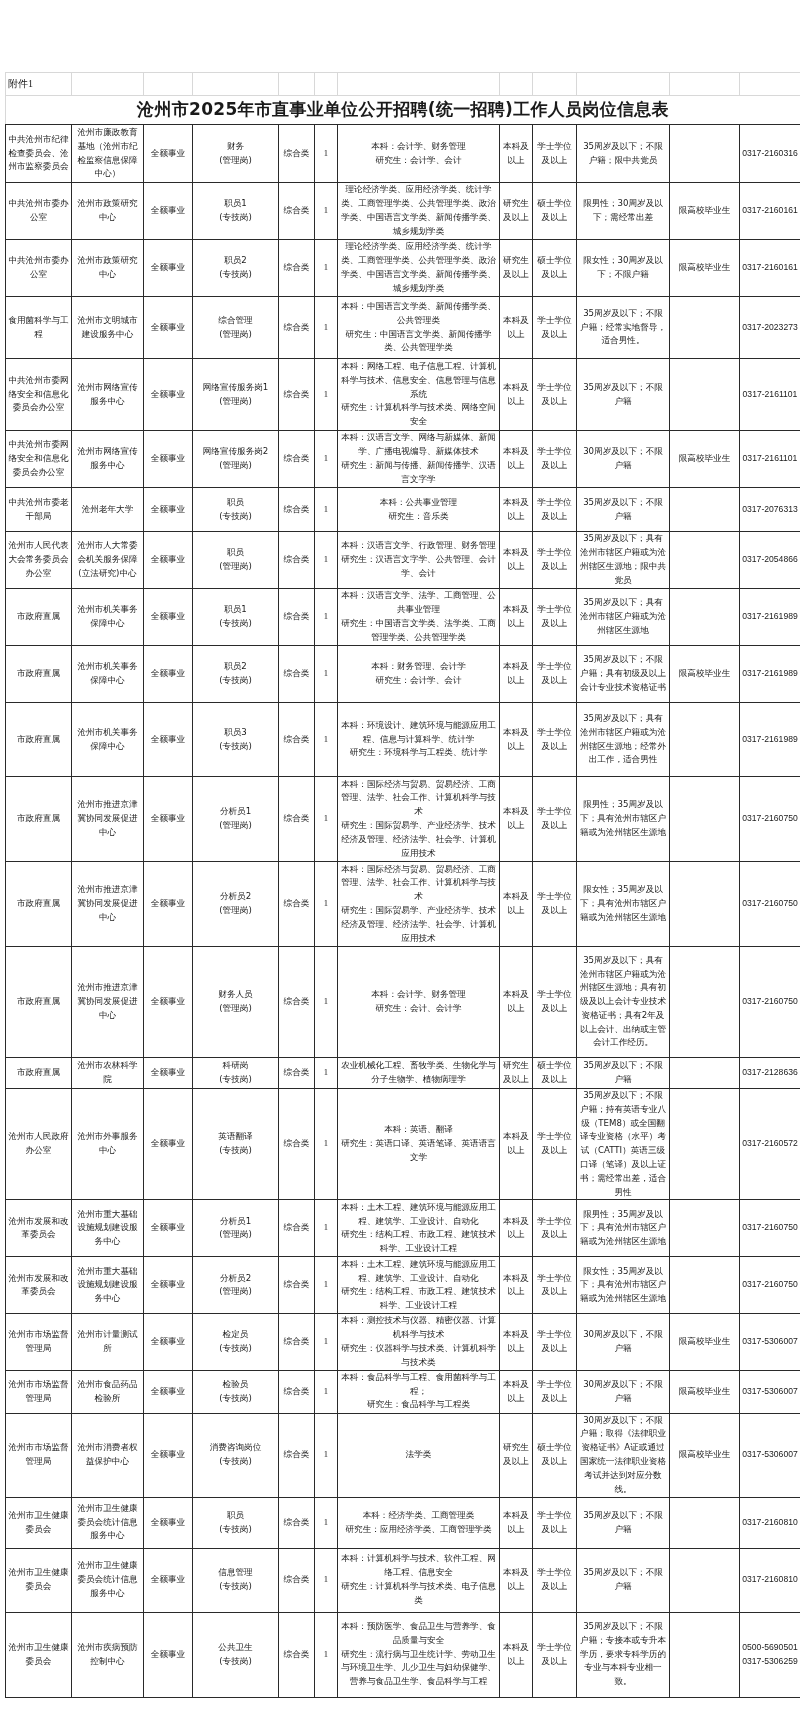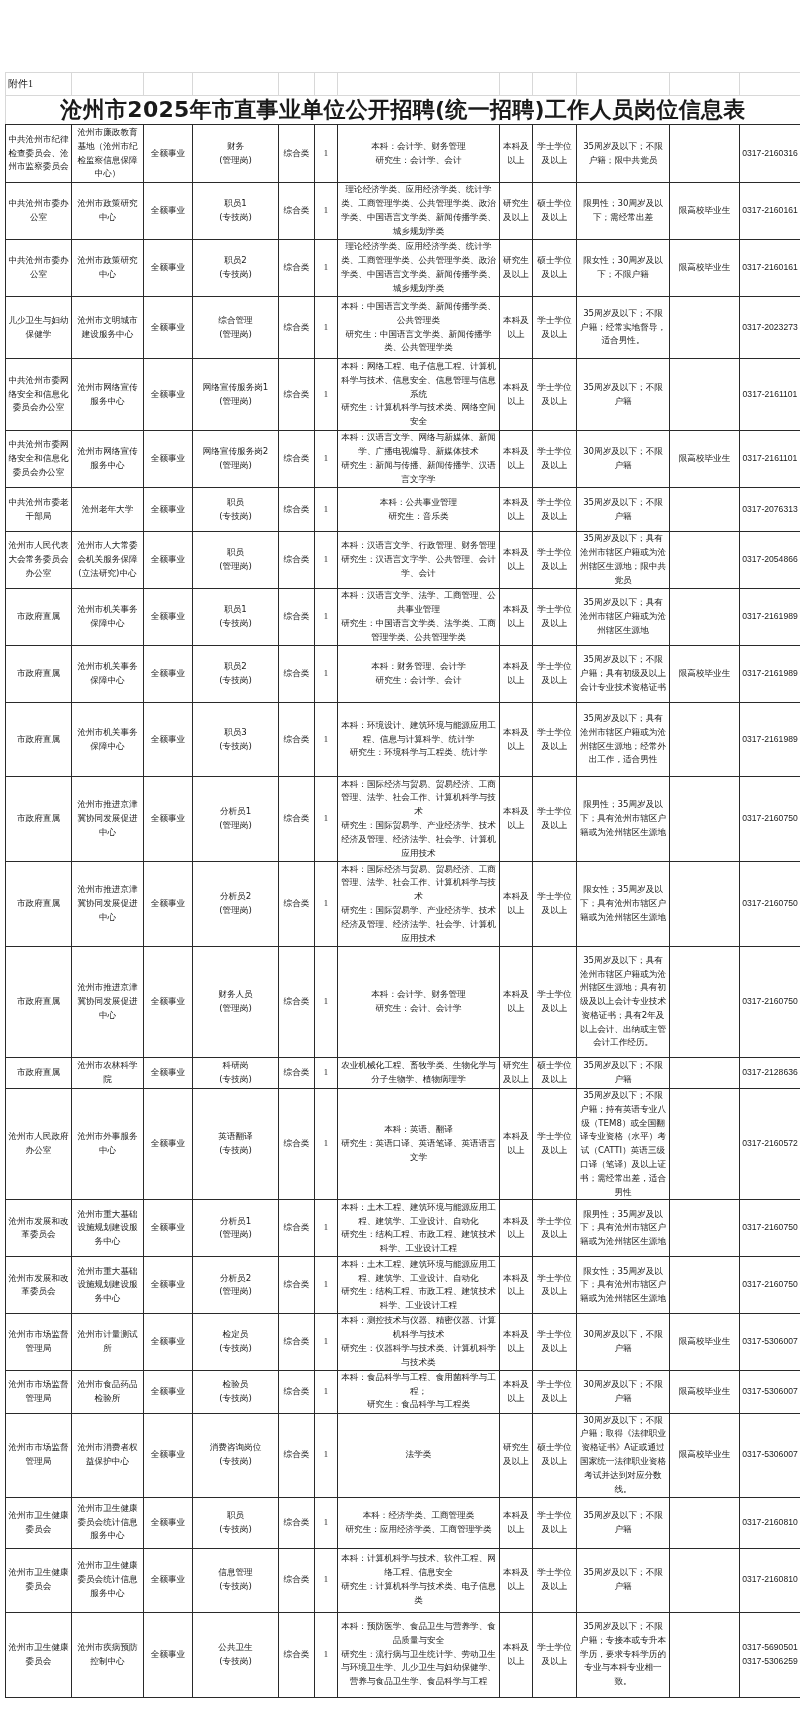--- a/index.html
+++ b/index.html
@@ -4,21 +4,21 @@
 <style>
   html, body { margin: 0; padding: 0; background: #ffffff; }
   body { width: 800px; height: 1731px; overflow: hidden; position: relative;
          font-family: "DejaVu Sans", "Liberation Sans", sans-serif; color: #1a1a1a; }
   .sheet { position: absolute; left: 5px; top: 72px; width: 652px; }
   table { border-collapse: collapse; table-layout: fixed; width: 795px; }
   td, th { border: 1px solid #2a2a2a; padding: 0 2px; font-size: 8.6px; line-height: 13.8px;
            text-align: center; vertical-align: middle; font-weight: normal; word-break: break-all;
            overflow: hidden; }
   .annex-row td { border-color: #d8d8d8; height: 22px; text-align: left; font-family: "Liberation Serif", "DejaVu Serif", serif; font-size: 10px; }
-  .title-row td { height: 28px; font-size: 22px; font-weight: bold; letter-spacing: 0.3px; border-color: #d8d8d8; border-bottom: 1px solid #2a2a2a; }
+  .title-row td { height: 28px; font-size: 17px; font-weight: bold; letter-spacing: 0.3px; border-color: #d8d8d8; border-bottom: 1px solid #2a2a2a; }
   .head-row th { font-weight: bold; font-size: 8.6px; height: 27px; line-height: 12px; border-bottom: 2px solid #2a2a2a; }
   td.major, td.other { text-align: center; padding-left: 2px; }
   td.phone { font-family: Liberation Sans, sans-serif; font-size: 8.6px; }
   td.num { font-family: "Liberation Serif", "DejaVu Serif", serif; }
   .ml { white-space: pre-line; }
 </style>
 </head>
 <body>
 
 <div class="sheet">
@@ -95,21 +95,21 @@
           <td>综合类</td>
           <td class="num">1</td>
           <td class="major ml">理论经济学类、应用经济学类、统计学类、工商管理学类、公共管理学类、政治学类、中国语言文学类、新闻传播学类、城乡规划学类</td>
           <td>研究生及以上</td>
           <td>硕士学位及以上</td>
           <td class="other">限女性；30周岁及以下；不限户籍</td>
           <td>限高校毕业生</td>
           <td class="phone ml">0317-2160161</td>
         </tr>
         <tr style="height: 62px;">
-          <td>儿少卫生与妇幼保健学</td>
+          <td>食用菌科学与工程</td>
           <td>沧州市文明城市建设服务中心</td>
           <td>全额事业</td>
           <td class="ml">综合管理
 (管理岗)</td>
           <td>综合类</td>
           <td class="num">1</td>
           <td class="major ml">本科：中国语言文学类、新闻传播学类、公共管理类
 研究生：中国语言文学类、新闻传播学类、公共管理学类</td>
           <td>本科及以上</td>
           <td>学士学位及以上</td>
@@ -426,18 +426,18 @@
           <td class="ml">公共卫生
 (专技岗)</td>
           <td>综合类</td>
           <td class="num">1</td>
           <td class="major ml">本科：预防医学、食品卫生与营养学、食品质量与安全
 研究生：流行病与卫生统计学、劳动卫生与环境卫生学、儿少卫生与妇幼保健学、营养与食品卫生学、食品科学与工程</td>
           <td>本科及以上</td>
           <td>学士学位及以上</td>
           <td class="other">35周岁及以下；不限户籍；专接本或专升本学历，要求专科学历的专业与本科专业相一致。</td>
           <td></td>
-          <td class="phone ml">0317-5690501
+          <td class="phone ml">0500-5690501
 0317-5306259</td>
         </tr>
       </tbody>
   </table>
 </div>
 
 </body></html>

